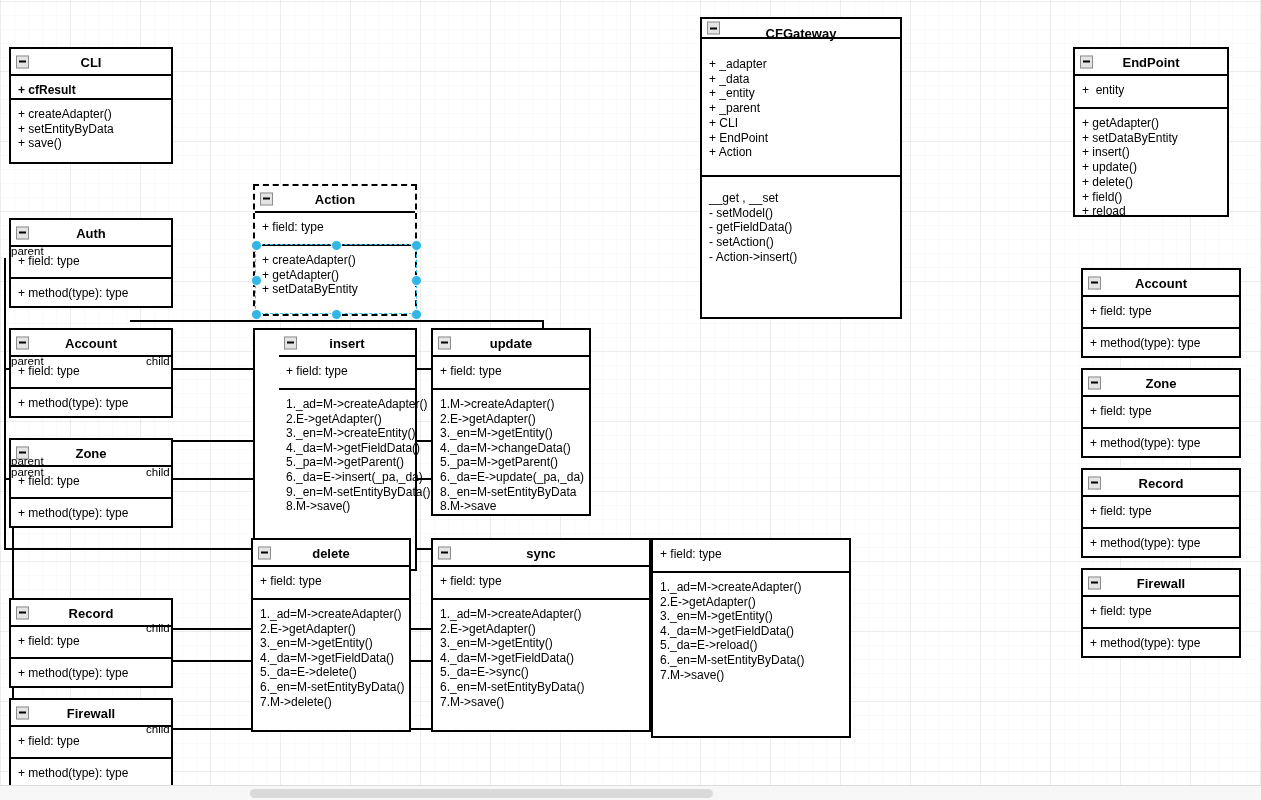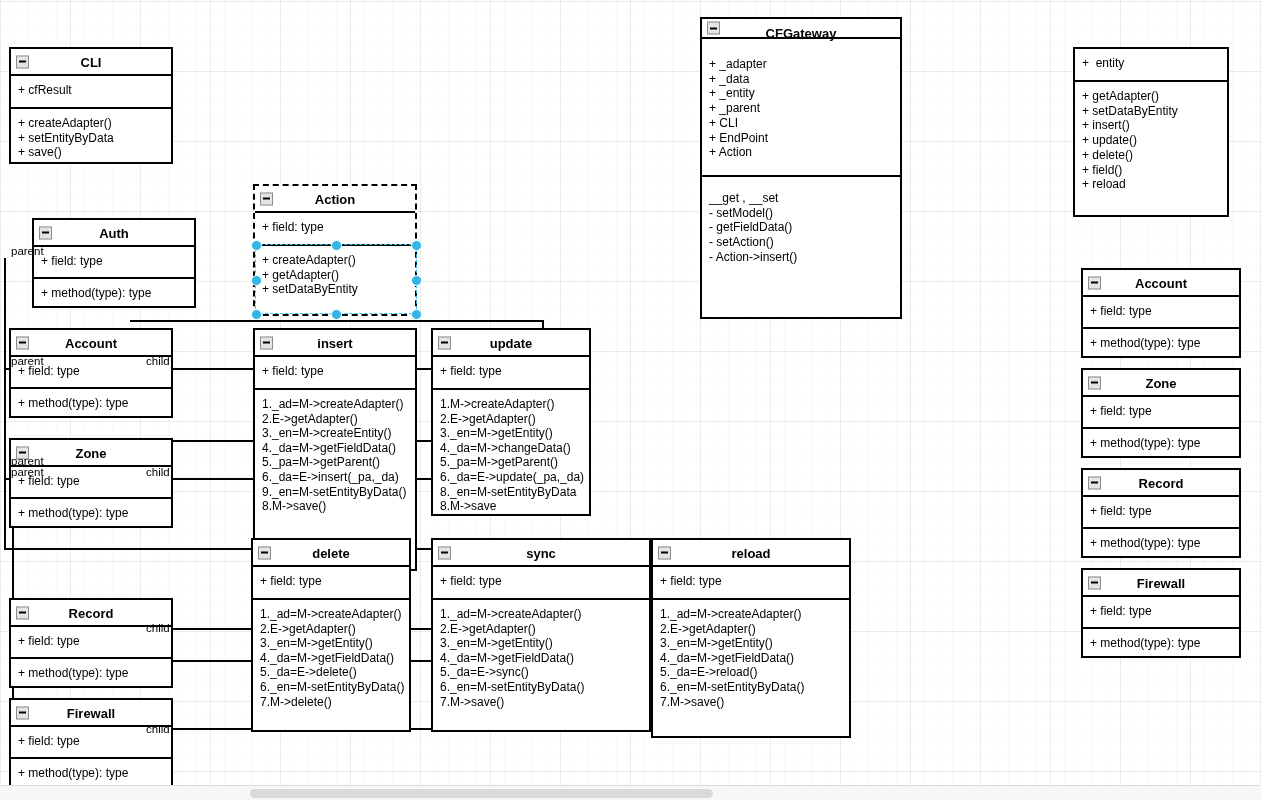--- a/index.html
+++ b/index.html
@@ -157,31 +157,31 @@
   <div class="conn conn-v" style="left:12px; top:468px; height:262px;"></div>
   <div class="conn conn-h" style="left:12px; top:728px; width:532px;"></div>
   <div class="conn conn-v" style="left:542px; top:660px; height:70px;"></div>
   <div class="conn conn-h" style="left:130px; top:660px; width:414px;"></div>
 
   <div class="uml" style="left:9px; top:47px; width:164px; height:117px;">
     <div class="hdr" style="height:27px; line-height:27px;">
       <span class="collapse"></span>
       <span>CLI</span>
     </div>
-    <div class="sec" style="height:31px;">
+    <div class="sec" style="height:22px;font-weight:bold;">
       <div class="ln">+ cfResult</div>
     </div>
     <div class="sec" style="height:57px;">
       <div class="ln">+ createAdapter()</div>
       <div class="ln">+ setEntityByData</div>
       <div class="ln">+ save()</div>
     </div>
   </div>
 
-  <div class="uml" style="left:9px; top:218px; width:164px; height:90px;margin-left:23px;">
+  <div class="uml" style="left:9px; top:218px; width:164px; height:90px;">
     <div class="hdr" style="height:27px; line-height:27px;">
       <span class="collapse"></span>
       <span>Auth</span>
     </div>
     <div class="sec" style="height:30px;">
       <div class="ln">+ field: type</div>
     </div>
     <div class="sec" style="height:30px;">
       <div class="ln">+ method(type): type</div>
     </div>
@@ -267,21 +267,21 @@
 
   <div class="handle" style="left:256px; top:245px;"></div>
   <div class="handle" style="left:336px; top:245px;"></div>
   <div class="handle" style="left:416px; top:245px;"></div>
   <div class="handle" style="left:256px; top:280px;"></div>
   <div class="handle" style="left:416px; top:280px;"></div>
   <div class="handle" style="left:256px; top:314px;"></div>
   <div class="handle" style="left:336px; top:314px;"></div>
   <div class="handle" style="left:416px; top:314px;"></div>
 
-  <div class="uml methodbox" style="left:253px; top:328px; width:164px; height:243px;">
+  <div class="uml methodbox" style="left:253px; top:328px; width:164px; height:243px;padding-left:24px;">
     <div class="hdr" style="height:27px; line-height:27px;">
       <span class="collapse"></span>
       <span>insert</span>
     </div>
     <div class="sec" style="height:31px;">
       <div class="ln">+ field: type</div>
     </div>
     <div class="sec" style="height:126px;">
       <div class="ln">1._ad=M-&gt;createAdapter()</div>
       <div class="ln">2.E-&gt;getAdapter()</div>
@@ -346,24 +346,20 @@
       <div class="ln">2.E-&gt;getAdapter()</div>
       <div class="ln">3._en=M-&gt;getEntity()</div>
       <div class="ln">4._da=M-&gt;getFieldData()</div>
       <div class="ln">5._da=E-&gt;sync()</div>
       <div class="ln">6._en=M-setEntityByData()</div>
       <div class="ln">7.M-&gt;save()</div>
     </div>
   </div>
 
   <div class="uml methodbox" style="left:651px; top:538px; width:200px; height:200px;">
-    <div class="hdr" style="height:27px; line-height:27px;">
-      <span class="collapse"></span>
-      <span>reload</span>
-    </div>
     <div class="sec" style="height:31px;">
       <div class="ln">+ field: type</div>
     </div>
     <div class="sec" style="height:138px;">
       <div class="ln">1._ad=M-&gt;createAdapter()</div>
       <div class="ln">2.E-&gt;getAdapter()</div>
       <div class="ln">3._en=M-&gt;getEntity()</div>
       <div class="ln">4._da=M-&gt;getFieldData()</div>
       <div class="ln">5._da=E-&gt;reload()</div>
       <div class="ln">6._en=M-setEntityByData()</div>
@@ -388,20 +384,24 @@
     <div class="sec" style="height:134px; padding-top:14px;">
       <div class="ln">__get , __set</div>
       <div class="ln">- setModel()</div>
       <div class="ln">- getFieldData()</div>
       <div class="ln">- setAction()</div>
       <div class="ln">- Action-&gt;insert()</div>
     </div>
   </div>
 
   <div class="uml" style="left:1073px; top:47px; width:156px; height:170px;">
+    <div class="hdr" style="height:27px; line-height:27px;">
+      <span class="collapse"></span>
+      <span>EndPoint</span>
+    </div>
     <div class="sec" style="height:31px;">
       <div class="ln">+  entity</div>
     </div>
     <div class="sec" style="height:108px;">
       <div class="ln">+ getAdapter()</div>
       <div class="ln">+ setDataByEntity</div>
       <div class="ln">+ insert()</div>
       <div class="ln">+ update()</div>
       <div class="ln">+ delete()</div>
       <div class="ln">+ field()</div>

